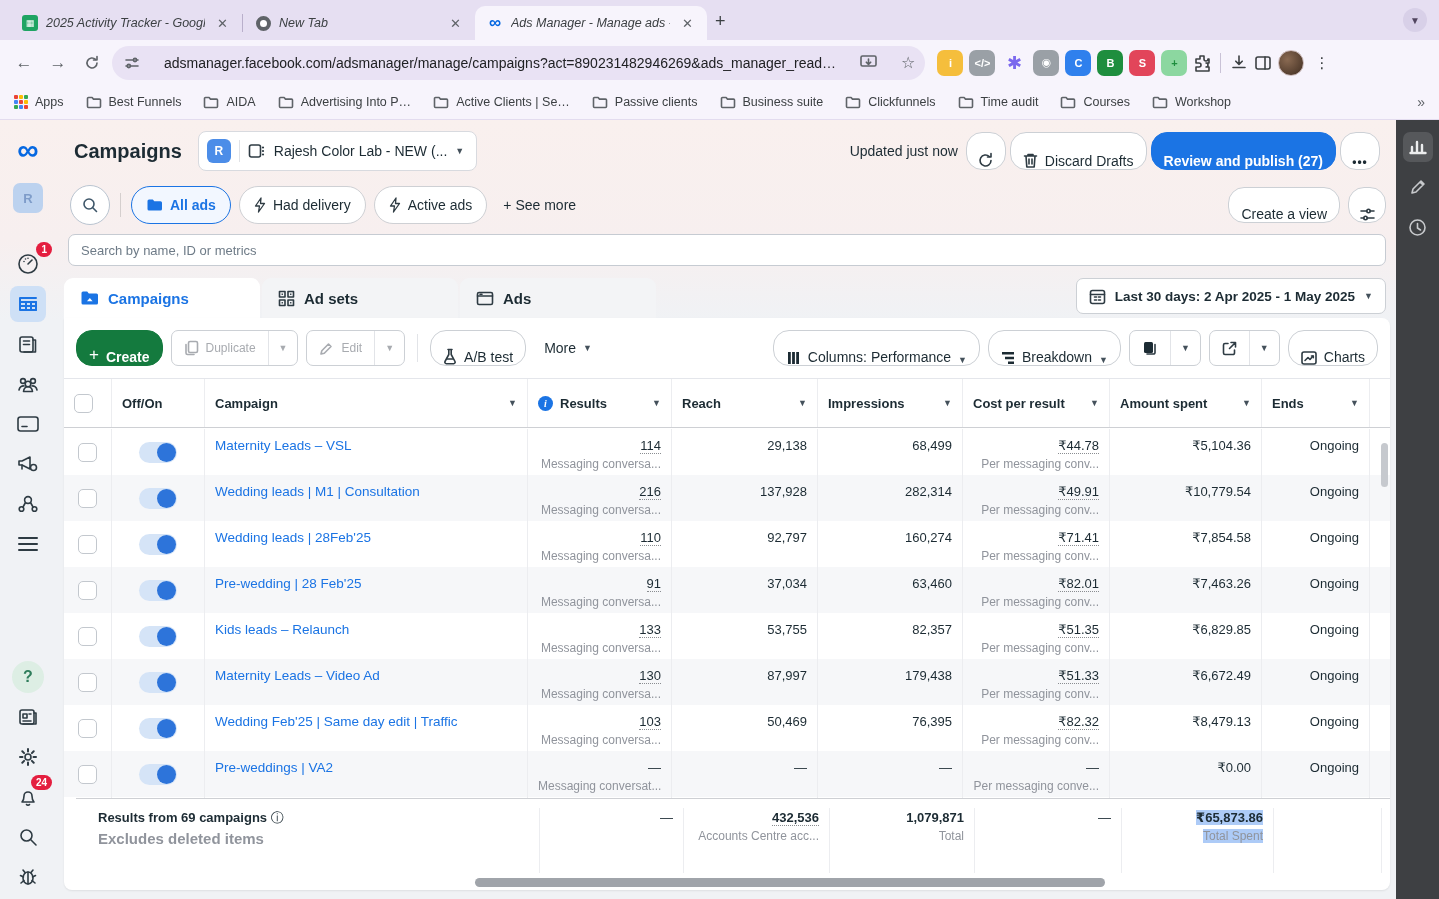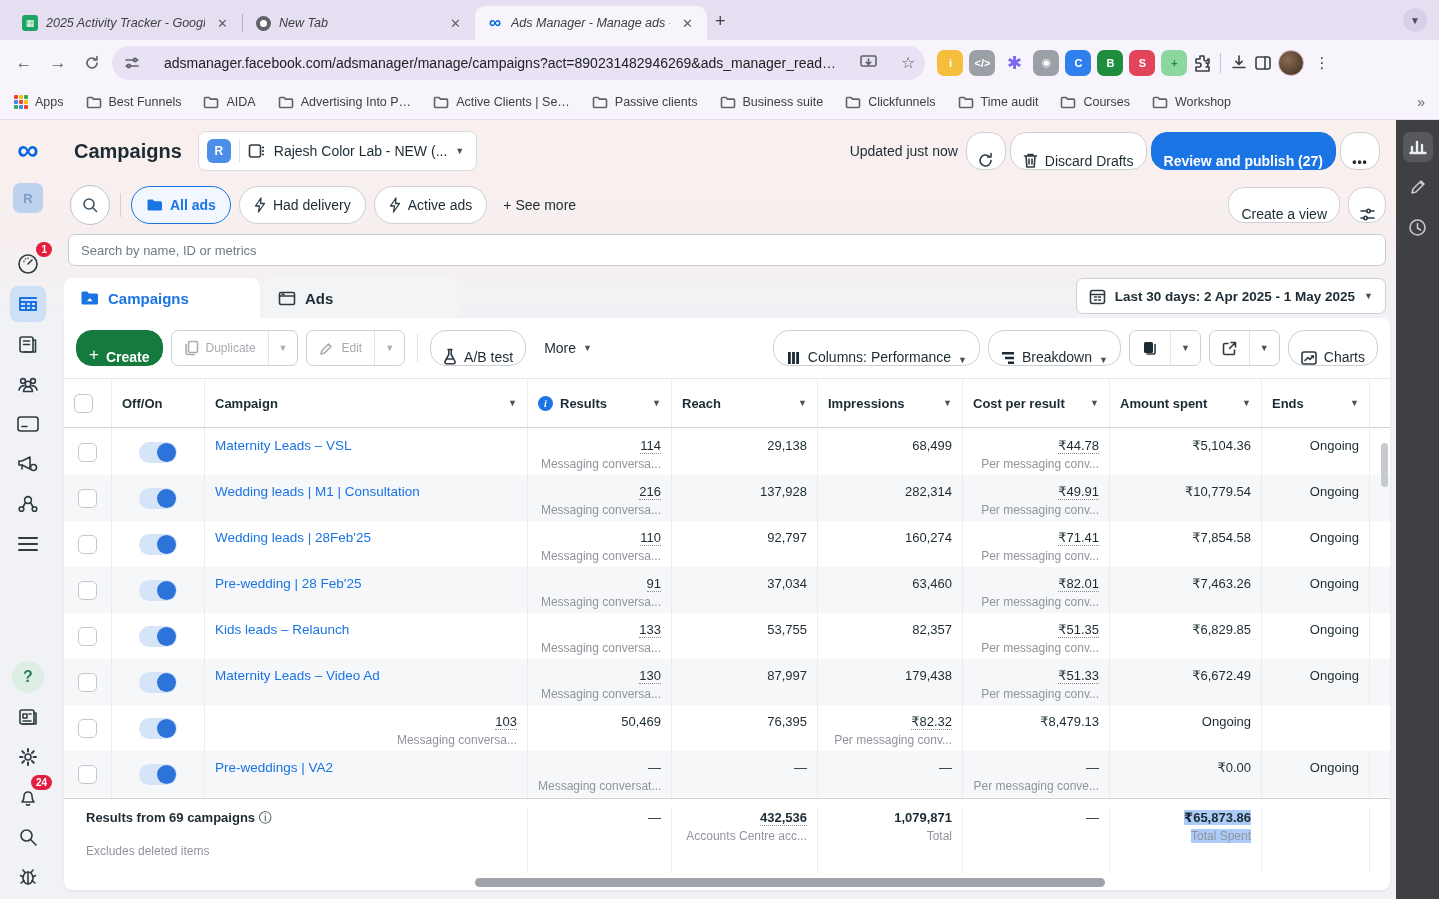--- a/index.html
+++ b/index.html
@@ -113,25 +113,25 @@
   .cb { width:19px; height:19px; border:1px solid #C3C8CE; border-radius:5px; background:#fff; }
   .toggle { width:38px; height:21px; border-radius:11px; background:#D5E4F7; position:relative; display:inline-block; }
   .toggle .knob { position:absolute; right:1px; top:1px; width:19px; height:19px; border-radius:50%; background:#2D74DA; }
   .camp-link { color:#1B74E4; font-size:13.5px; text-decoration:none; white-space:nowrap; }
   .c-num { text-align:right; }
   .val { font-size:13px; color:#1C2B33; display:inline-block; }
   .dotted { border-bottom:1px dotted #8A8D91; }
   .sub { display:block; font-size:12px; color:#90949C; margin-top:3px; white-space:nowrap; }
   .c-ends { text-align:right; }
 
-  .tfoot { position:absolute; left:0; right:0; bottom:0; height:75px; background:#fff; border-top:1px solid #CED0D4; display:grid; grid-template-columns:var(--cols); padding-top:9px; }
+  .tfoot { position:absolute; left:12px; right:0; bottom:0; height:75px; background:#fff; border-top:1px solid #CED0D4; display:grid; grid-template-columns:var(--cols); padding-top:9px; }
   .fc { padding:0 10px; border-right:1px solid #ECEDF0; text-align:right; }
   .fc-label { grid-column:1 / span 3; text-align:left; padding-left:22px; }
   .f-title { font-size:13px; font-weight:bold; color:#1C2B33; }
-  .f-sub { display:block; font-size:12px; color:#90949C; margin-top:17px; }
+  .f-sub { display:block; font-size:15px; color:#90949C; margin-top:3px;font-weight:bold; }
   .hl { background:#ADCBF7; }
 
   .vscroll { position:absolute; right:2px; top:65px; width:7px; height:44px; border-radius:4px; background:#C6C9CE; }
   .hscroll { position:absolute; left:0; right:0; bottom:2px; height:12px; }
   .hthumb { position:absolute; left:411px; width:630px; top:2px; height:9px; border-radius:5px; background:#A0A4AA; }
 
   .ic-stroke { stroke:#2E3B43; fill:none; stroke-width:1.6; stroke-linecap:round; stroke-linejoin:round; }
   .ic-blue { stroke:#1B74E4; }
 </style>
 </head>
@@ -501,20 +501,30 @@
       <input class="search-input" placeholder="Search by name, ID or metrics" style="">
     </div>
 
     <div class="tabs-row">
       <div class="lvl-tab active">
         <svg width="19" height="16" viewBox="0 0 19 16">
             <path d="M1.5 3A1.5 1.5 0 0 1 3 1.5h4.2l1.6 2h7.7A1.5 1.5 0 0 1 18 5v8a1.5 1.5 0 0 1-1.5 1.5H3A1.5 1.5 0 0 1 1.5 13z" fill="#1B74E4"></path>
             <path d="M9.8 11.2 7 8h5.6z" fill="#fff" transform="rotate(180 9.8 9.6)"></path>
           </svg>
         <span>Campaigns</span>
+      </div>
+      <div class="lvl-tab">
+        <svg width="17" height="17" viewBox="0 0 17 17">
+            <rect x="1.5" y="1.5" width="5.5" height="5.5" class="ic-stroke"></rect>
+            <rect x="10" y="1.5" width="5.5" height="5.5" class="ic-stroke"></rect>
+            <rect x="1.5" y="10" width="5.5" height="5.5" class="ic-stroke"></rect>
+            <rect x="10" y="10" width="5.5" height="5.5" class="ic-stroke"></rect>
+            <path d="M3.6 3.6h1.3v1.3H3.6z M12.1 3.6h1.3v1.3h-1.3z M3.6 12.1h1.3v1.3H3.6z M12.1 12.1h1.3v1.3h-1.3z" fill="#2E3B43"></path>
+          </svg>
+        <span>Ad sets</span>
       </div>
       <div class="lvl-tab">
         <svg width="18" height="15" viewBox="0 0 18 15">
             <rect x="1.5" y="1.5" width="15" height="12" rx="1.5" class="ic-stroke"></rect>
             <path d="M1.5 5h15 M4 3.2h2" class="ic-stroke"></path>
           </svg>
         <span>Ads</span>
       </div>
       <div class="tr-right">
         <button class="date-btn">
@@ -768,20 +778,21 @@
 
   <div class="trow">
     <div class="c c-check">
                 <span class="cb"></span>
               </div>
     <div class="c c-toggle">
                 <span class="toggle">
                   <span class="knob"></span>
                 </span>
               </div>
+    <div class="c c-name"><a href="#" class="camp-link">Wedding Feb'25 | Same day edit | Traffic</a></div>
     <div class="c c-num"><span class="val dotted">103</span><span class="sub">Messaging conversa...</span></div>
     <div class="c c-num"><span class="val">50,469</span></div>
     <div class="c c-num"><span class="val">76,395</span></div>
     <div class="c c-num"><span class="val dotted">₹82.32</span><span class="sub">Per messaging conv...</span></div>
     <div class="c c-num"><span class="val">₹8,479.13</span></div>
     <div class="c c-ends"><span class="val">Ongoing</span></div>
   </div>
 
   <div class="trow">
     <div class="c c-check">

